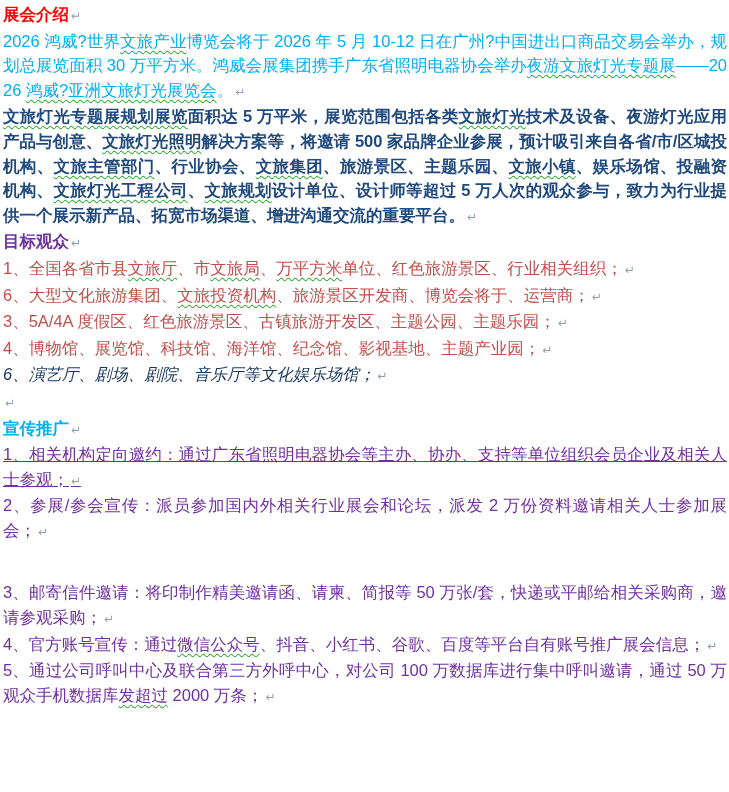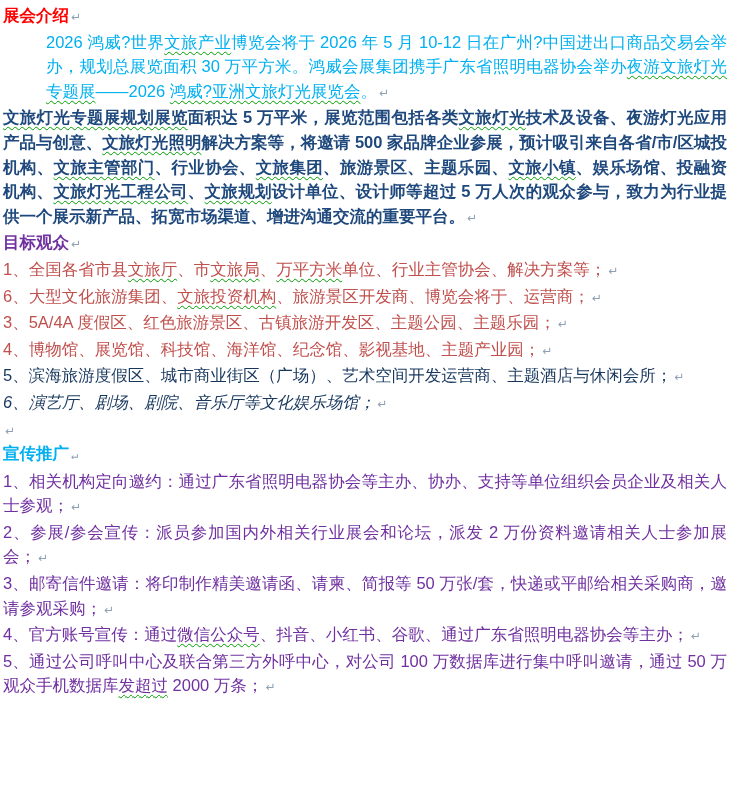--- a/index.html
+++ b/index.html
@@ -33,31 +33,30 @@
     font-weight: normal;
     color: var(--paragraph_mark, #8EA0B4);
     padding-left: 2px;
   }
 </style>
 </head>
 <body>
 
 <main class="doc">
   <div id="doc-body">
-      <p class="para is-bold" style="color: rgb(255, 0, 0);"><span class="run">展会介绍</span><span class="pmark">↵</span></p>
-      <p class="para" style="color: rgb(0, 176, 240); margin-left: 43px;"><span class="run">2026 鸿威?世界</span><span class="run wavy">文旅产业</span><span class="run">博览会将于 2026 年 5 月 10-12 日在广州?中国进出口商品交易会举办，规划总展览面积 30 万平方米。鸿威会展集团携手广东省照明电器协会举办</span><span class="run wavy">夜游文旅灯光专题展</span><span class="run">——2026 </span><span class="run wavy">鸿威?亚洲文旅灯光展览会</span><span class="run">。</span><span class="pmark">↵</span></p>
+      <p class="para is-bold" style="color: rgb(255, 0, 0); font-family: Liberation Serif, serif;"><span class="run">展会介绍</span><span class="pmark">↵</span></p>
+      <p class="para" style="color: rgb(0, 176, 240);"><span class="run">2026 鸿威?世界</span><span class="run wavy">文旅产业</span><span class="run">博览会将于 2026 年 5 月 10-12 日在广州?中国进出口商品交易会举办，规划总展览面积 30 万平方米。鸿威会展集团携手广东省照明电器协会举办</span><span class="run wavy">夜游文旅灯光专题展</span><span class="run">——2026 </span><span class="run wavy">鸿威?亚洲文旅灯光展览会</span><span class="run">。</span><span class="pmark">↵</span></p>
       <p class="para is-bold" style="color: rgb(31, 73, 125);"><span class="run wavy">文旅灯光专题展规划展览</span><span class="run">面积达 5 万平米，展览范围包括各类</span><span class="run wavy">文旅灯光</span><span class="run">技术及设备、夜游灯光应用产品与创意、</span><span class="run wavy">文旅灯光照明</span><span class="run">解决方案等，将邀请 500 家品牌企业参展，预计吸引来自各省/市/区城投机构、</span><span class="run wavy">文旅主管部门</span><span class="run">、行业协会、</span><span class="run wavy">文旅集团</span><span class="run">、旅游景区、主题乐园、</span><span class="run wavy">文旅小镇</span><span class="run">、娱乐场馆、投融资机构、</span><span class="run wavy">文旅灯光工程公司</span><span class="run">、</span><span class="run wavy">文旅规划</span><span class="run">设计单位、设计师等超过 5 万人次的观众参与，致力为行业提供一个展示新产品、拓宽市场渠道、增进沟通交流的重要平台。</span><span class="pmark">↵</span></p>
       <p class="para is-bold" style="color: rgb(112, 48, 160);"><span class="run">目标观众</span><span class="pmark">↵</span></p>
-      <p class="para" style="color: rgb(192, 80, 77);"><span class="run">1、全国各省市县</span><span class="run wavy">文旅厅</span><span class="run">、市</span><span class="run wavy">文旅局</span><span class="run">、</span><span class="run wavy">万平方米</span><span class="run">单位、行业主管协会、解决方案等；</span><span class="pmark">↵</span></p>
+      <p class="para" style="color: rgb(192, 80, 77);"><span class="run">1、全国各省市县</span><span class="run wavy">文旅厅</span><span class="run">、市</span><span class="run wavy">文旅局</span><span class="run">、</span><span class="run wavy">万平方米</span><span class="run">单位、红色旅游景区、行业相关组织；</span><span class="pmark">↵</span></p>
       <p class="para" style="color: rgb(192, 80, 77);"><span class="run">6、大型文化旅游集团、</span><span class="run wavy">文旅投资机构</span><span class="run">、旅游景区开发商、博览会将于、运营商；</span><span class="pmark">↵</span></p>
       <p class="para" style="color: rgb(192, 80, 77);"><span class="run">3、5A/4A 度假区、红色旅游景区、古镇旅游开发区、主题公园、主题乐园；</span><span class="pmark">↵</span></p>
       <p class="para" style="color: rgb(192, 80, 77);"><span class="run">4、博物馆、展览馆、科技馆、海洋馆、纪念馆、影视基地、主题产业园；</span><span class="pmark">↵</span></p>
-      <p class="para" style="color: rgb(23, 55, 93);"><span class="run">5、滨海旅游度假区、城市商业街区（广场）、艺术空间开发运营商、主题酒店与休闲会所；</span><span class="pmark">↵</span></p>
       <p class="para" style="color: rgb(23, 55, 93); font-style: italic;"><span class="run">6、演艺厅、剧场、剧院、音乐厅等文化娱乐场馆；</span><span class="pmark">↵</span></p>
       <p class="para" style="color: rgb(23, 55, 93);"><span class="pmark">↵</span></p>
-      <p class="para is-bold" style="color: rgb(0, 176, 240); font-family: Liberation Mono, monospace;"><span class="run">宣传推广</span><span class="pmark">↵</span></p>
-      <p class="para" style="color: rgb(112, 48, 160);"><span class="run">1、相关机构定向邀约：通过广东省照明电器协会等主办、协办、支持等单位组织会员企业及相关人士参观；</span><span class="pmark">↵</span></p>
+      <p class="para is-bold" style="color: rgb(0, 176, 240);"><span class="run">宣传推广</span><span class="pmark">↵</span></p>
+      <p class="para" style="color: rgb(112, 48, 160); text-decoration: underline;"><span class="run">1、相关机构定向邀约：通过广东省照明电器协会等主办、协办、支持等单位组织会员企业及相关人士参观；</span><span class="pmark">↵</span></p>
       <p class="para" style="color: rgb(112, 48, 160);"><span class="run">2、参展/参会宣传：派员参加国内外相关行业展会和论坛，派发 2 万份资料邀请相关人士参加展会；</span><span class="pmark">↵</span></p>
-      <p class="para" style="color: rgb(112, 48, 160);"><span class="run">3、邮寄信件邀请：将印制作精美邀请函、请柬、简报等 50 万张/套，快递或平邮给相关采购商，邀请参观采购；</span><span class="pmark">↵</span></p>
-      <p class="para" style="color: rgb(112, 48, 160);"><span class="run">4、官方账号宣传：通过</span><span class="run wavy">微信公众号</span><span class="run">、抖音、小红书、谷歌、通过广东省照明电器协会等主办；</span><span class="pmark">↵</span></p>
+      <p class="para" style="color: rgb(112, 48, 160); margin-top: 36px;"><span class="run">3、邮寄信件邀请：将印制作精美邀请函、请柬、简报等 50 万张/套，快递或平邮给相关采购商，邀请参观采购；</span><span class="pmark">↵</span></p>
+      <p class="para" style="color: rgb(112, 48, 160);"><span class="run">4、官方账号宣传：通过</span><span class="run wavy">微信公众号</span><span class="run">、抖音、小红书、谷歌、百度等平台自有账号推广展会信息；</span><span class="pmark">↵</span></p>
       <p class="para" style="color: rgb(112, 48, 160);"><span class="run">5、通过公司呼叫中心及联合第三方外呼中心，对公司 100 万数据库进行集中呼叫邀请，通过 50 万观众手机数据库</span><span class="run wavy">发超过</span><span class="run"> 2000 万条；</span><span class="pmark">↵</span></p>
     </div>
 </main>
 
 </body></html>

